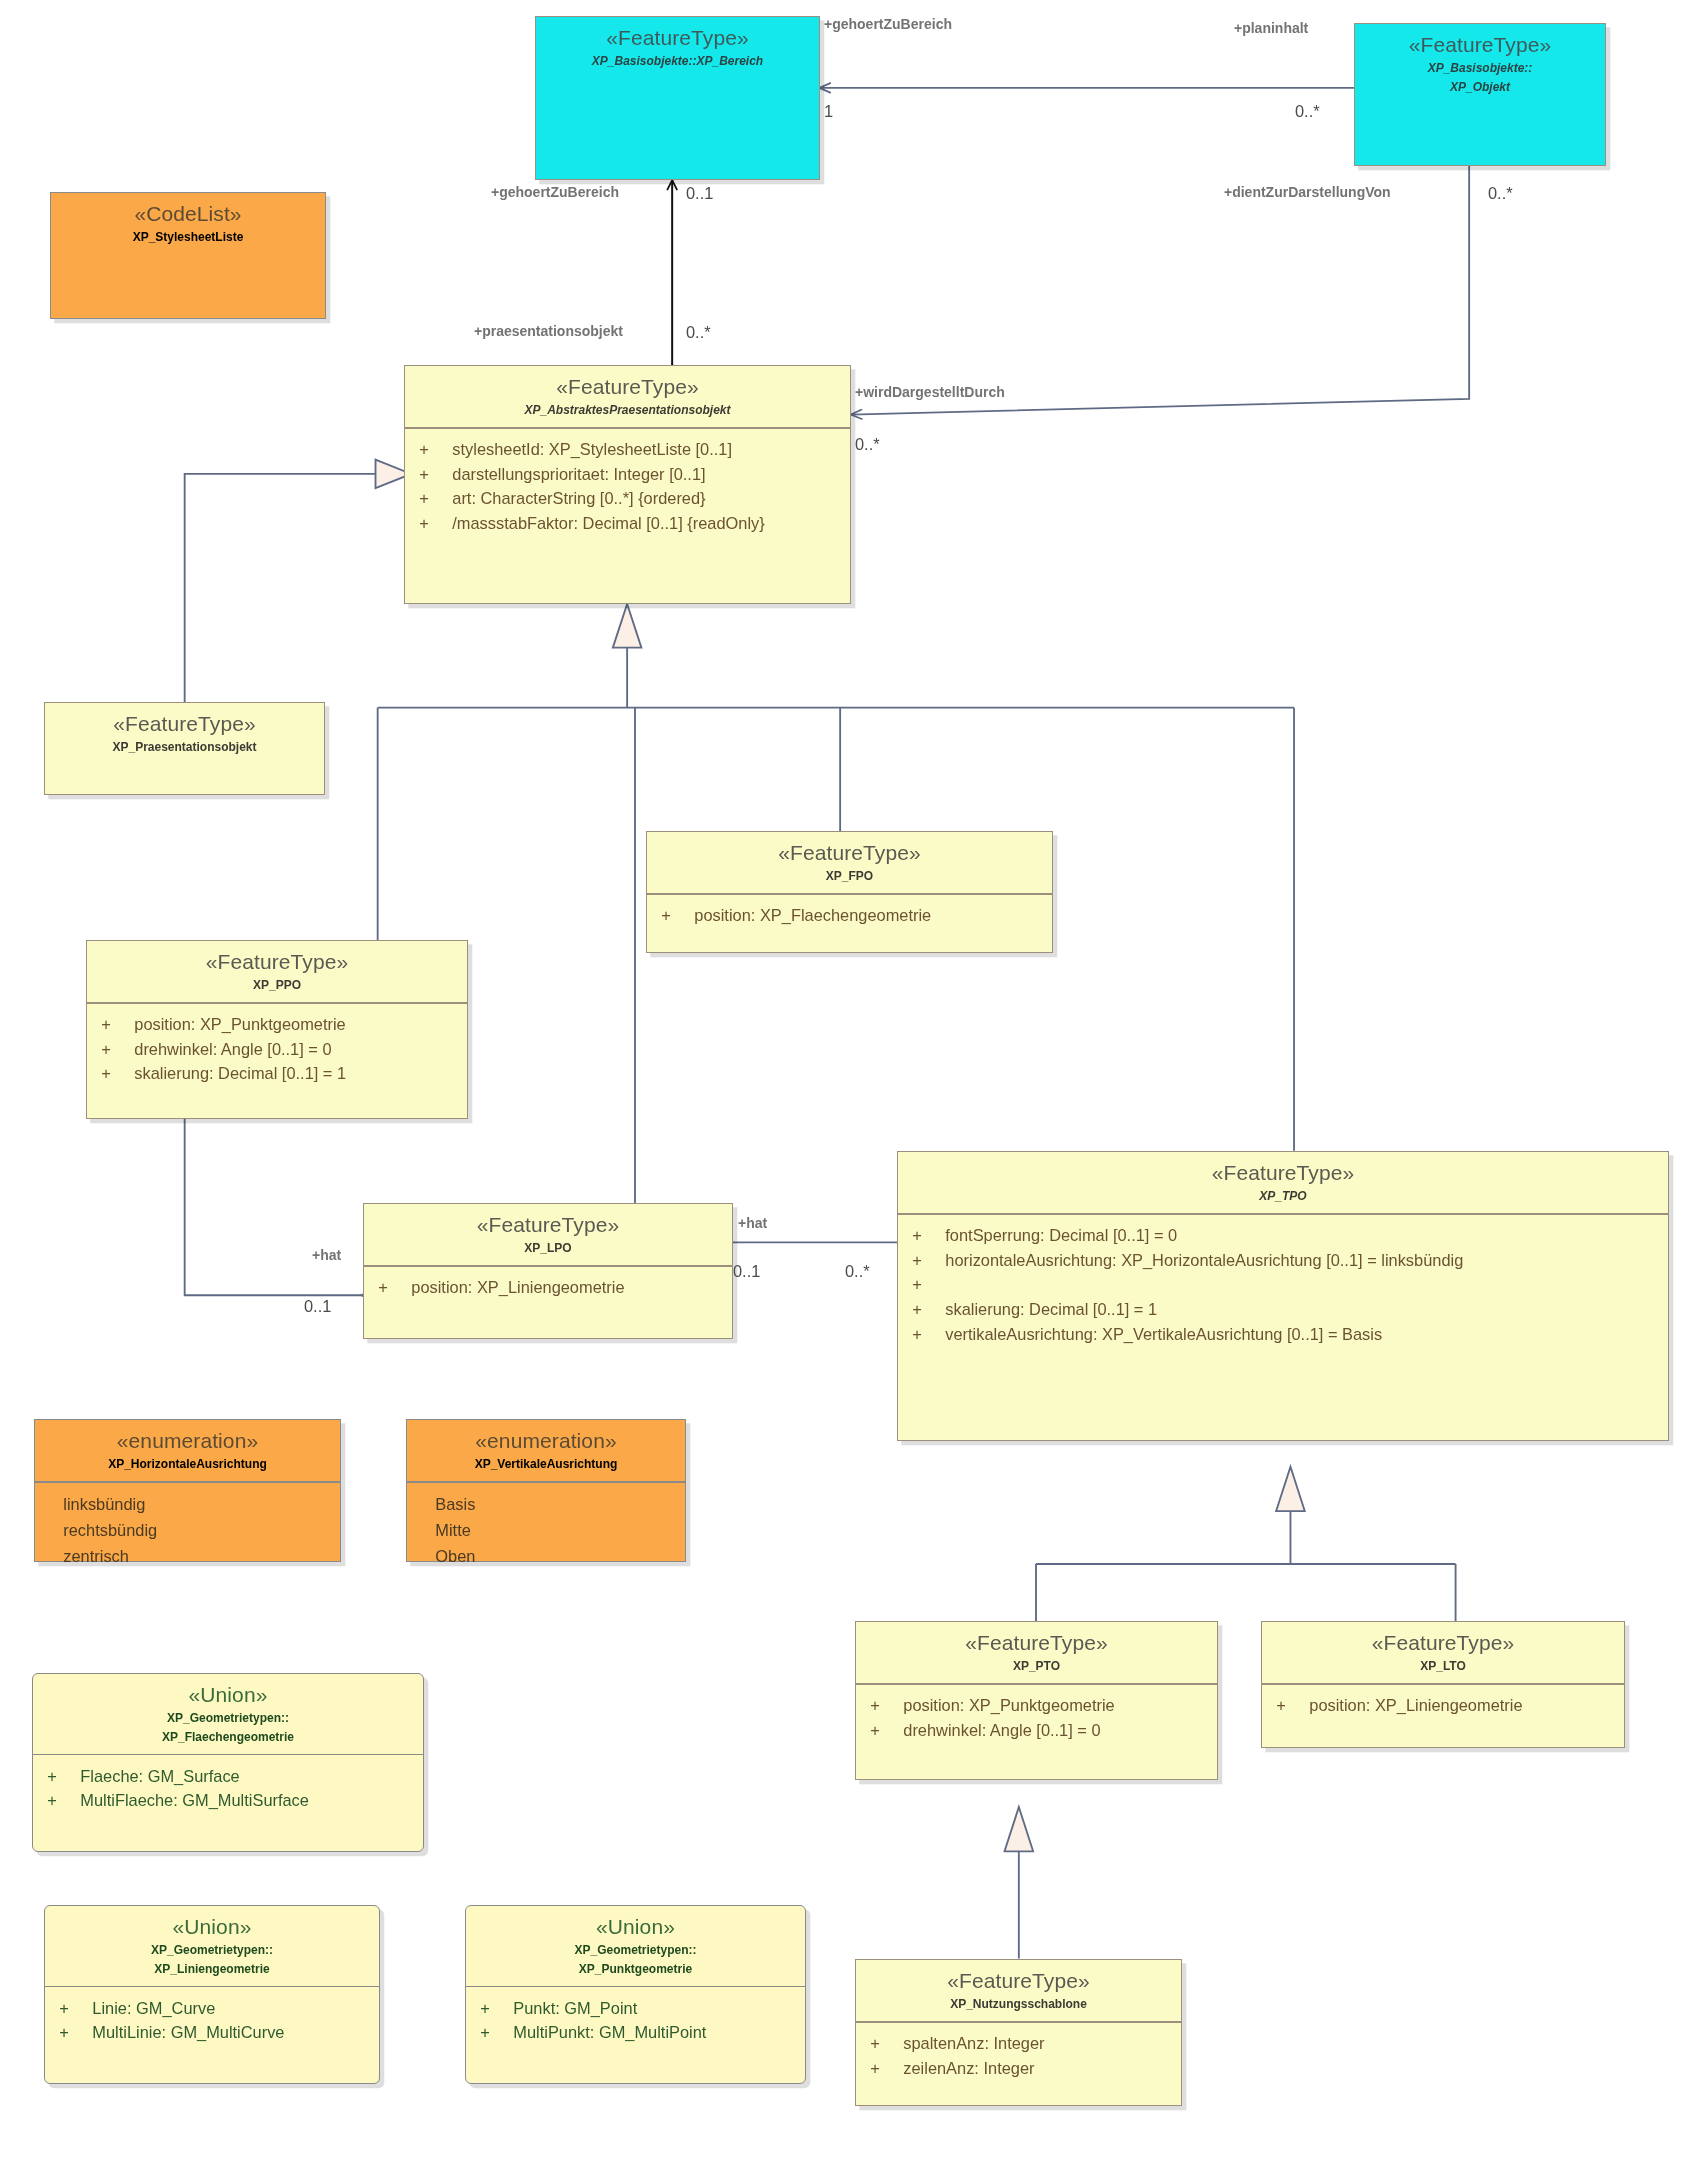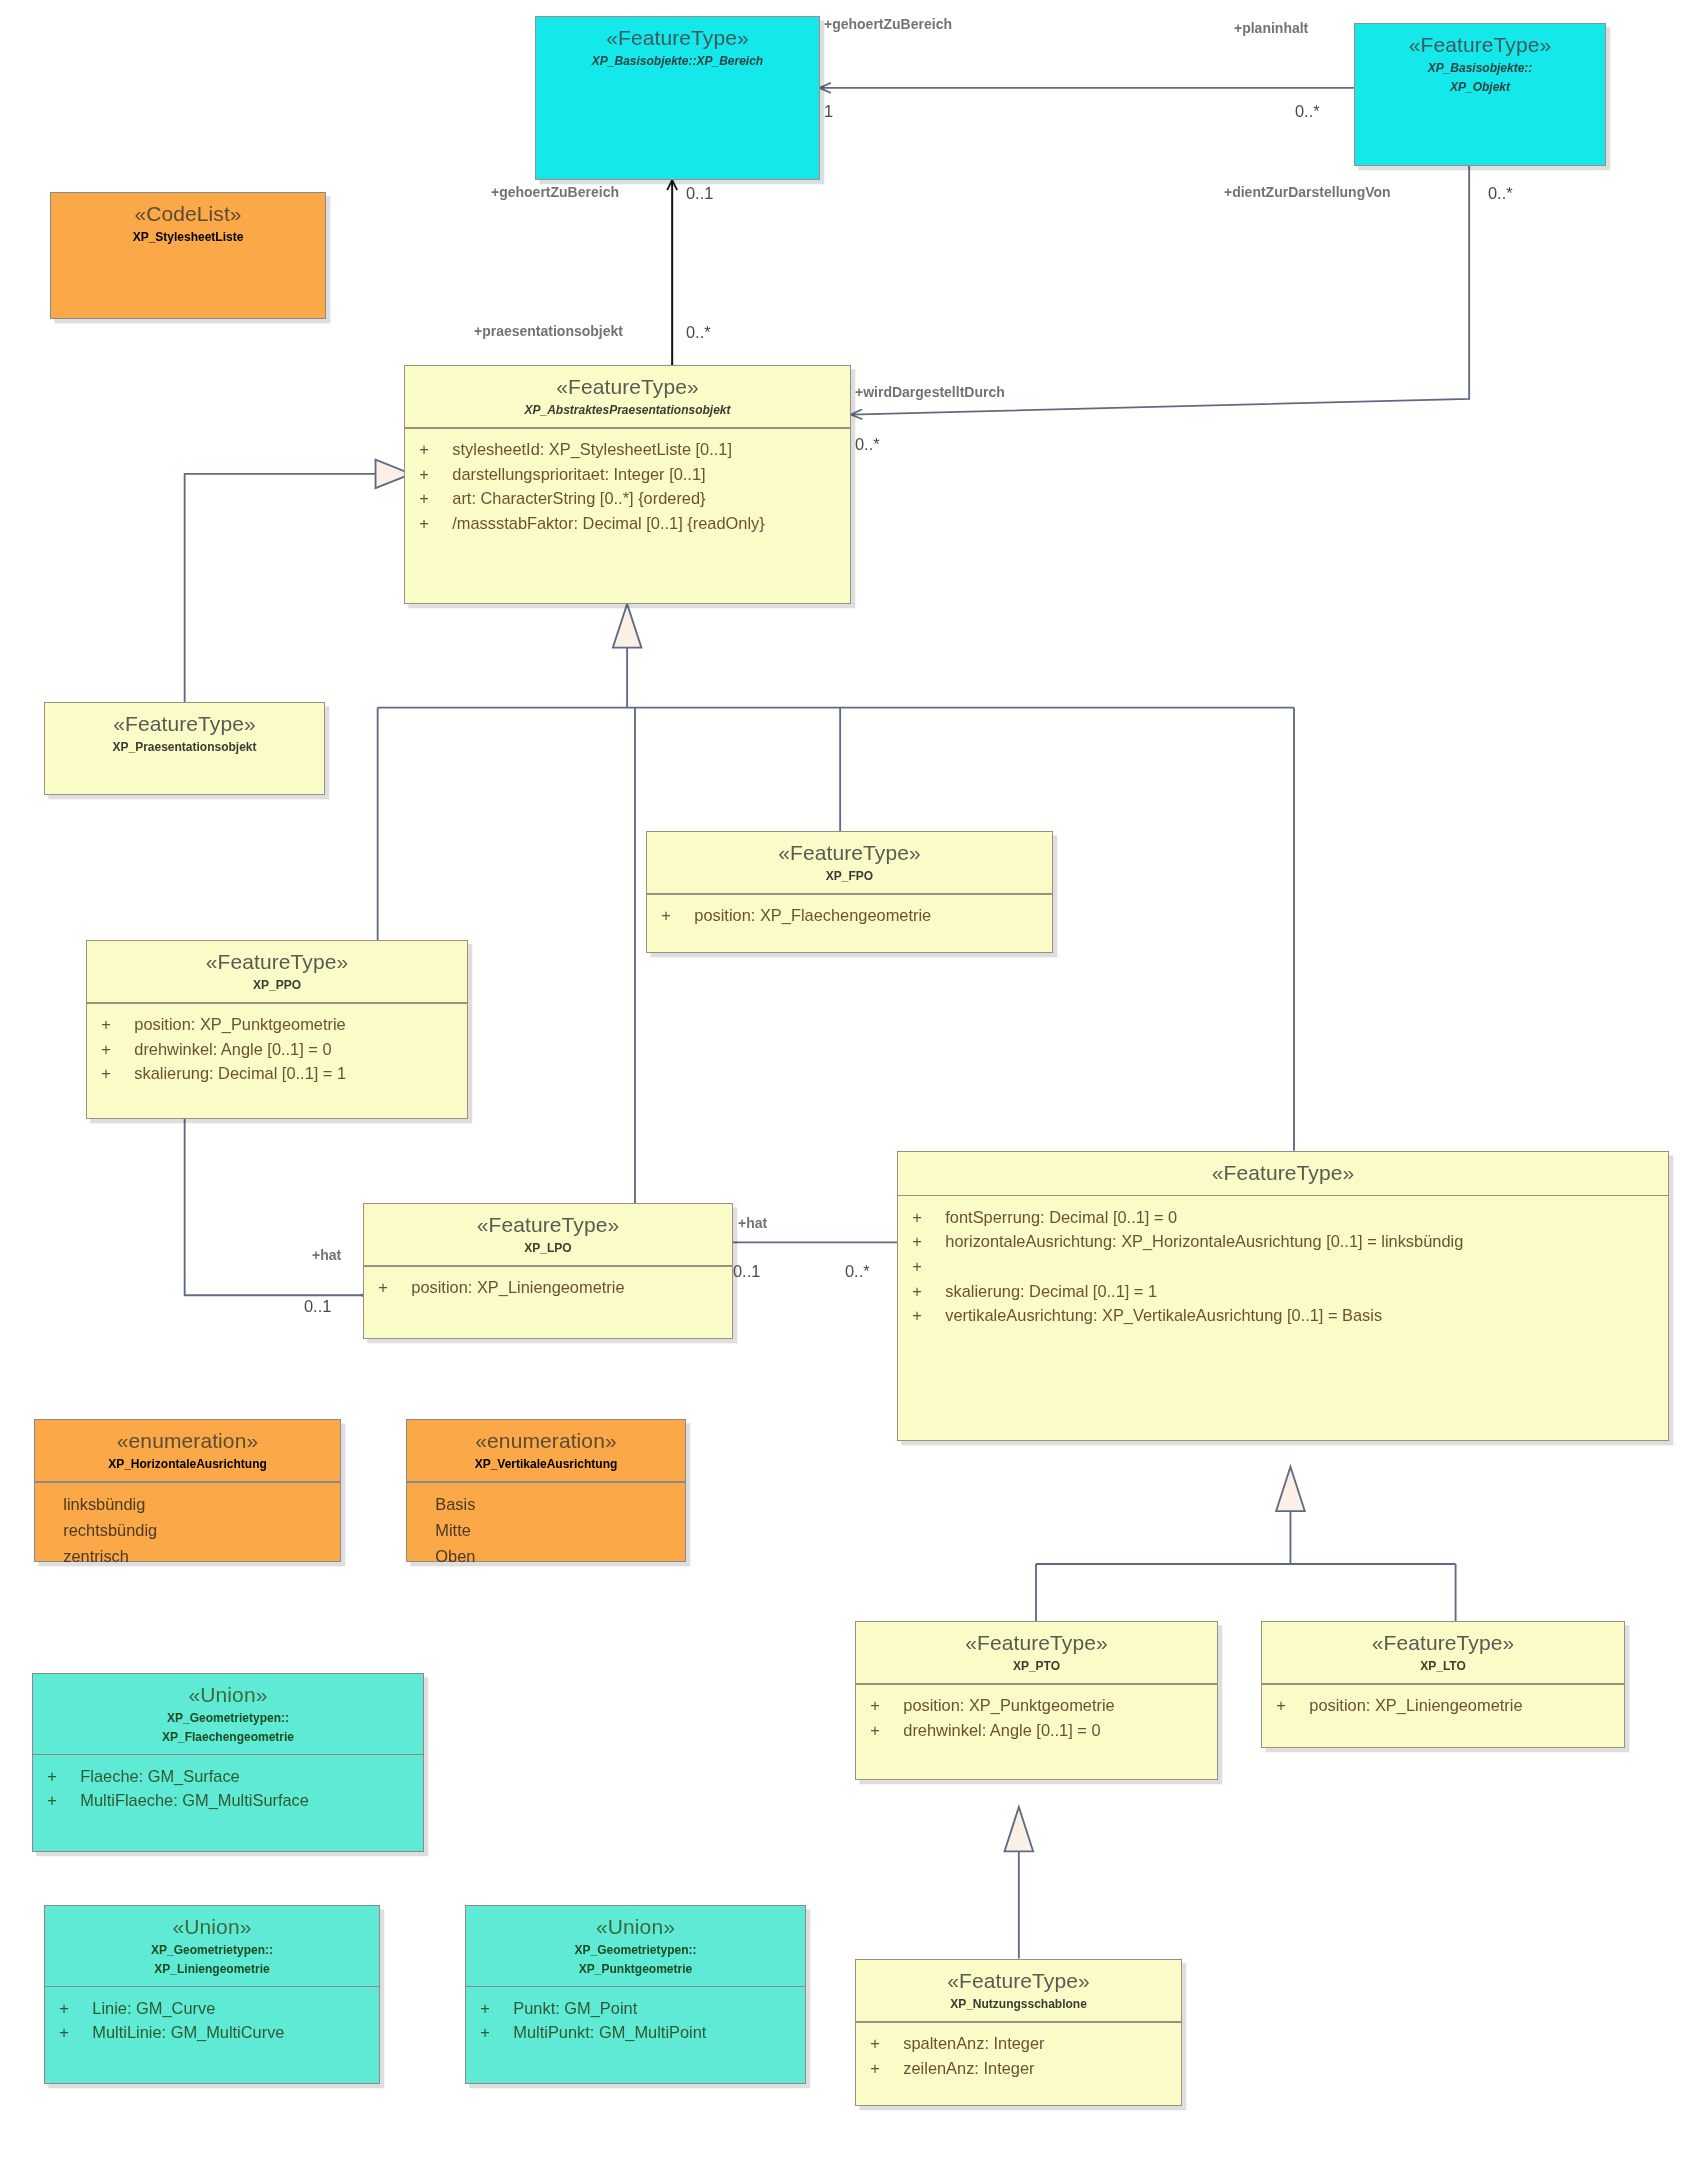--- a/index.html
+++ b/index.html
@@ -59,21 +59,21 @@
   
   .cyan{background:#15e8ea;}
   .cyan .stereo{color:#3f5a5b;}
   .cyan .tname{color:#2b4343;}
   .yellow{background:#fbfbc8;}
   .orange{background:#fba848;}
   .orange .stereo{color:#5b4b33;}
   .orange .tname{color:#000000;}
   .orange .sep{background:#8a8a8a;}
   .orange .lit{color:#4a3a22;}
-  .green{background:#5eead4;}
+  .green{background:#fef9c3;border-radius:6px;}
   .green .stereo{color:#3a6b3a;}
   .green .tname{color:#1e4a1e;}
   .green .sep{background:#8a8a8a;}
   .green .attr{color:#2f5a2f;}
   .green{border-color:#8a8a8a;}
   .orange{border-color:#8a8a8a;}
   .cyan{border-color:#9c8f7e;}
 
   .elabel{
     position:absolute;
@@ -238,20 +238,21 @@
       <div class="attr">
         <span class="vis">+</span>
         <span class="txt">position: XP_Liniengeometrie</span>
       </div>
     </div>
   </div>
 
   <div class="node yellow" style="left:897px;top:1151px;width:772px;height:290px;">
     <div class="hdr">
       <span class="stereo">«FeatureType»</span>
+      <span class="tname italic">XP_TPO</span>
     </div>
     <div class="sep"></div>
     <div class="attrs">
       <div class="attr">
         <span class="vis">+</span>
         <span class="txt">fontSperrung: Decimal [0..1] = 0</span>
       </div>
       <div class="attr">
         <span class="vis">+</span>
         <span class="txt">horizontaleAusrichtung: XP_HorizontaleAusrichtung [0..1] = linksbündig</span>

